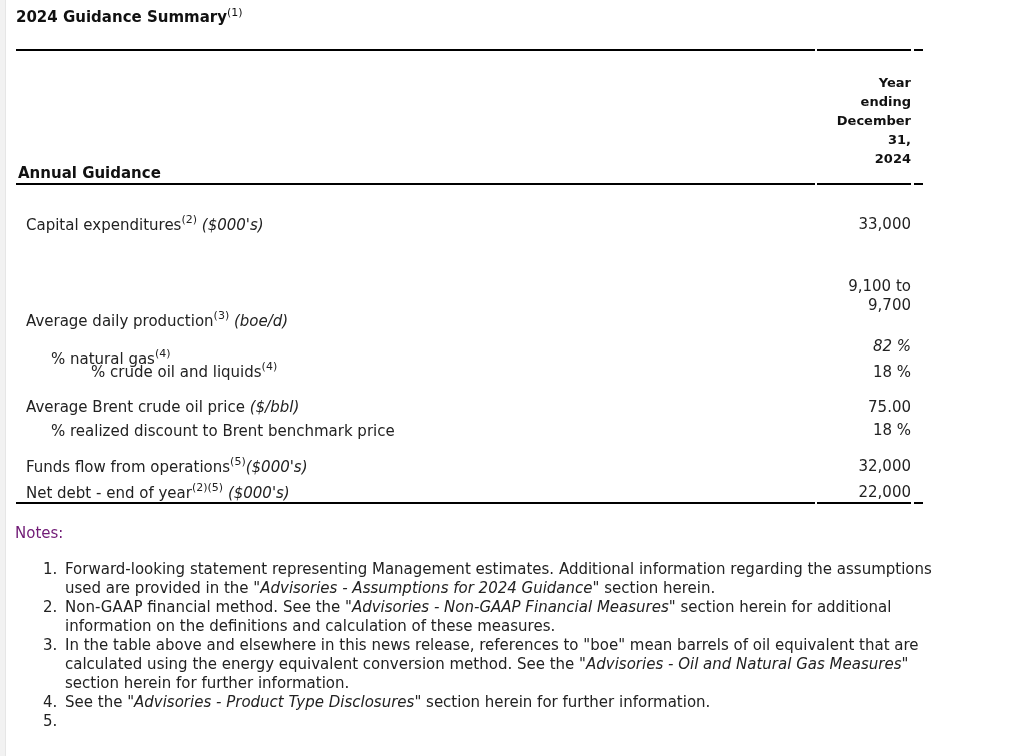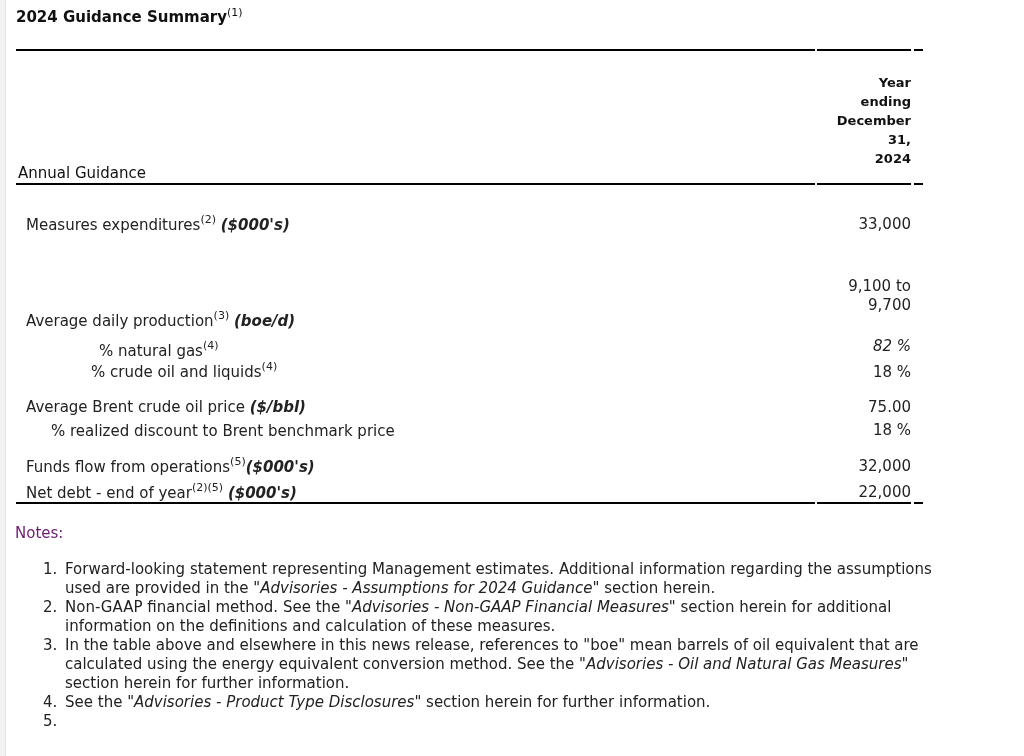--- a/index.html
+++ b/index.html
@@ -7,26 +7,26 @@
     width: 1024px; height: 756px; overflow: hidden; position: relative;
     font-family: "DejaVu Sans", sans-serif; color: #222222;
   }
   .gutter { position: absolute; left: 0; top: 0; width: 5px; height: 756px; background: #f2f2f2; border-right: 1px solid #e6e6e6; }
   .title { position: absolute; left: 16px; top: 8px; font-size: 15px; font-weight: bold; color: #111; }
   .title sup { font-weight: normal; font-size: 11px; vertical-align: top; position: relative; top: -2px; }
 
   .hline { position: absolute; height: 2px; background: #000; }
 
   .hdr-right { position: absolute; left: 800px; width: 111px; top: 73px; text-align: right; font-size: 13px; font-weight: bold; line-height: 19px; color: #111; }
-  .hdr-left { position: absolute; left: 18px; top: 164px; font-size: 15px; font-weight: normal; color: #111; }
+  .hdr-left { position: absolute; left: 18px; top: 164px; font-size: 15px; font-weight: bold; color: #111; }
 
   .row-label { position: absolute; left: 26px; font-size: 15px; color: #222; white-space: nowrap; }
   .row-label.indent { left: 51px; }
   .row-label sup { font-size: 11px; vertical-align: top; position: relative; top: -3px; }
-  .row-label i { font-style: italic; font-weight: bold; }
+  .row-label i { font-style: italic; }
   .row-val { position: absolute; left: 780px; width: 131px; text-align: right; font-size: 15px; color: #222; line-height: 19px; white-space: nowrap; }
 
   .notes-title { position: absolute; left: 15px; top: 524px; font-size: 15px; color: #701a75; }
   .notes { position: absolute; left: 43px; top: 560px; width: 900px; font-size: 15px; line-height: 19px; color: #222; margin: 0; padding: 0; list-style: none; }
   .notes li { position: relative; padding-left: 22px; }
   .notes li .num { position: absolute; left: 0; top: 0; }
   .notes i { font-style: italic; margin-top: 28px; }
 </style>
 </head>
 <body>
@@ -45,30 +45,30 @@
   <div>December</div>
   <div>31,</div>
   <div>2024</div>
 </div>
 <div class="hdr-left">Annual Guidance</div>
 
 <div class="hline" style="left:16px; width:799px; top:183px;"></div>
 <div class="hline" style="left:817px; width:94px; top:183px;"></div>
 <div class="hline" style="left:914px; width:9px; top:183px;"></div>
 
-<div class="row-label" style="top:216px;"><span>Measures expenditures</span><sup>(2)</sup> <i>($000's)</i></div>
+<div class="row-label" style="top:216px;"><span>Capital expenditures</span><sup>(2)</sup> <i>($000's)</i></div>
 <div class="row-val" style="top:215px;">33,000</div>
 
 <div class="row-val" style="top:277px;">
   <div>9,100 to</div>
   <div>9,700</div>
 </div>
 <div class="row-label" style="top:312px;"><span>Average daily production</span><sup>(3)</sup> <i>(boe/d)</i></div>
 
-<div class="row-label indent" style="top:342px;margin-left:48px;"><span>% natural gas</span><sup>(4)</sup></div>
+<div class="row-label indent" style="top:350px;"><span>% natural gas</span><sup>(4)</sup></div>
 <div class="row-val" style="top:337px;font-style:italic;">82 %</div>
 
 <div class="row-label indent" style="top:363px;margin-left:40px;"><span>% crude oil and liquids</span><sup>(4)</sup></div>
 <div class="row-val" style="top:363px;">18 %</div>
 
 <div class="row-label" style="top:398px;"><span>Average Brent crude oil price</span> <i>($/bbl)</i></div>
 <div class="row-val" style="top:398px;">75.00</div>
 
 <div class="row-label indent" style="top:422px;"><span>% realized discount to Brent benchmark price</span></div>
 <div class="row-val" style="top:421px;">18 %</div>

